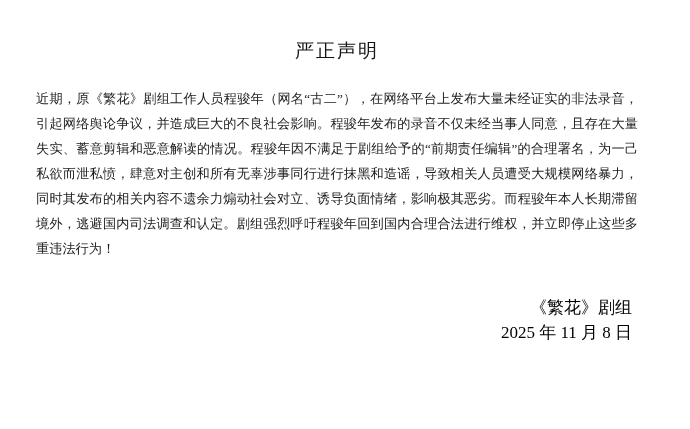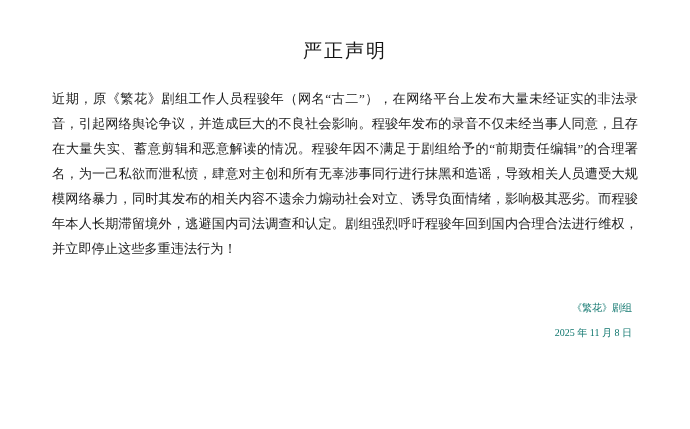--- a/index.html
+++ b/index.html
@@ -11,21 +11,21 @@
     height: 429px;
     background: #ffffff;
     font-family: "Liberation Serif", "DejaVu Serif", serif;
     color: #1a1a1a;
     overflow: hidden;
   }
   .page {
     width: 690px;
     height: 416px;
     box-sizing: border-box;
-    padding: 30px 52px 10px 52px;
+    padding: 30px 52px 10px 36px;
     position: relative;
   }
   .doc-title {
     text-align: center;
     font-size: 19px;
     letter-spacing: 2px;
     font-weight: 400;
     color: #141414;
     margin: 8px 0 22px 0;
   }
@@ -34,23 +34,23 @@
     line-height: 25px;
     text-align: justify;
     text-justify: inter-ideograph;
     color: #1c1c1c;
     margin: 10px 0 16px 0;
     text-indent: 0;
   }
   .sign-block {
     margin-top: 34px;
     text-align: right;
-    font-size: 10px;
+    font-size: 17px;
     line-height: 25px;
-    color: #0f766e;
+    color: #000000;
     padding-right: 6px;
   }
   .sign-line {
     display: block;
   }
 </style>
 </head>
 <body>
 
 <div class="page">

